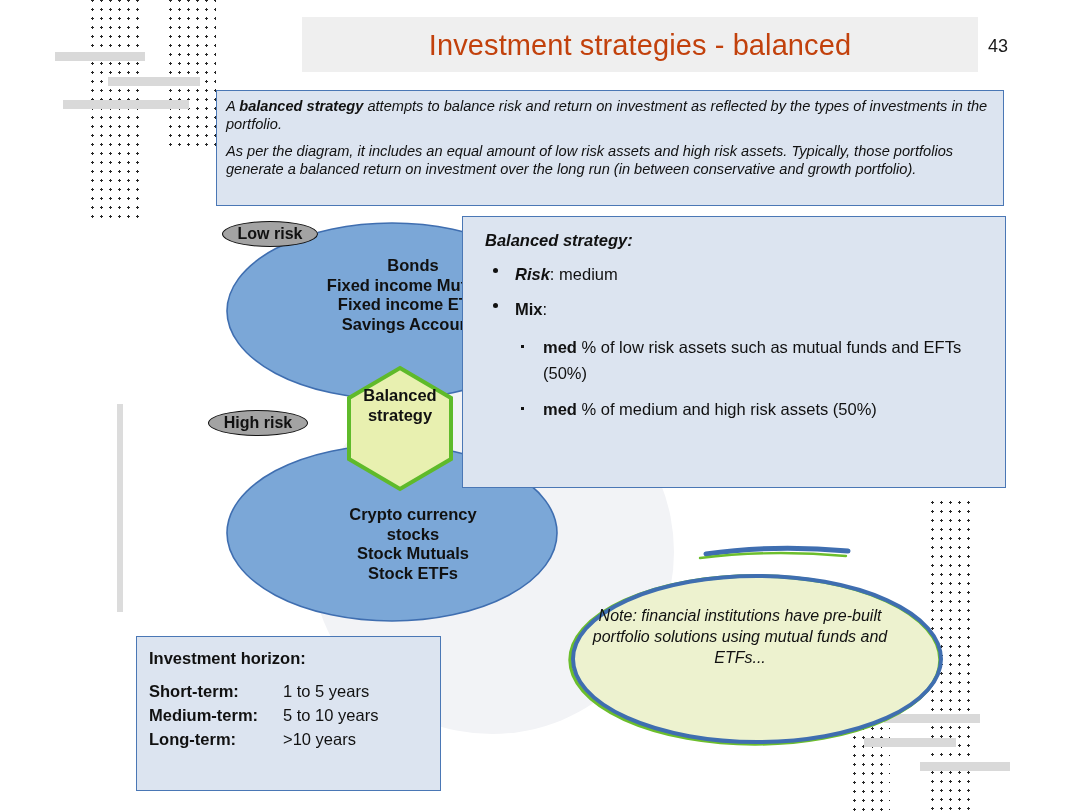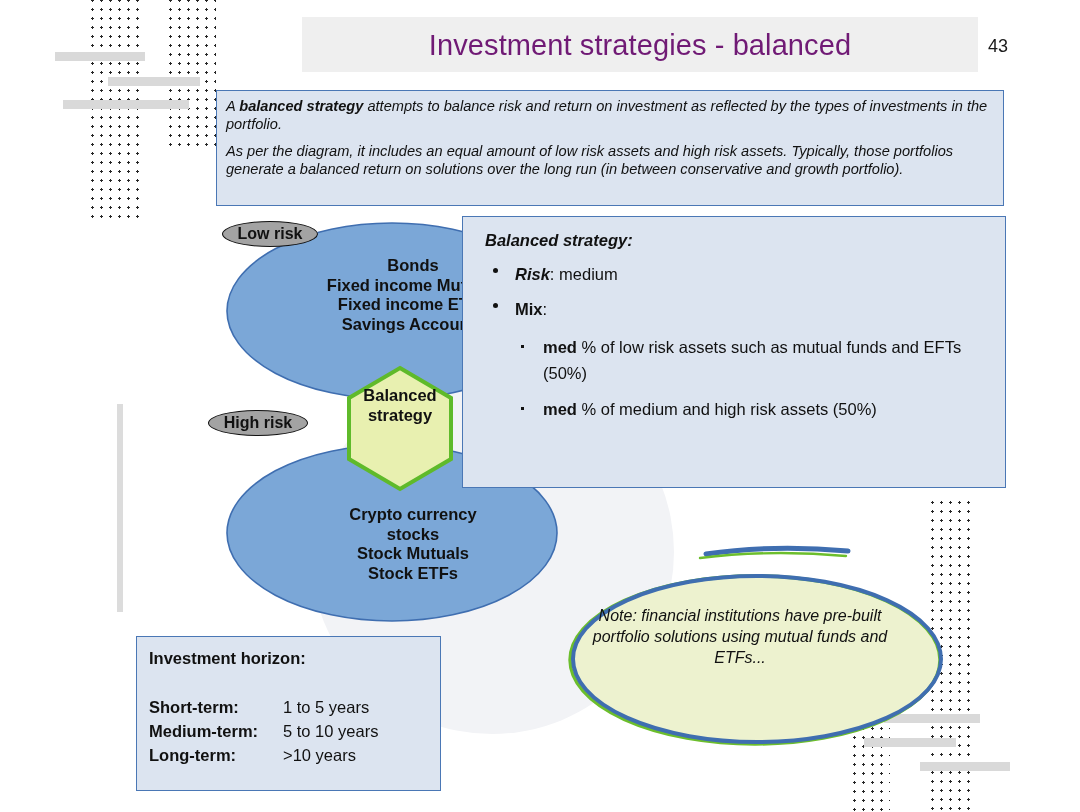--- a/index.html
+++ b/index.html
@@ -23,21 +23,21 @@
   .grayline{position:absolute;background:#dcdcdc;}
 
   
   .titlebar{
     position:absolute;left:302px;top:17px;width:676px;height:55px;
     background:#efefef;
   }
   .title-text{
     position:absolute;left:302px;top:23px;width:676px;height:45px;
     display:flex;align-items:center;justify-content:center;
-    font-size:29px;font-weight:400;color:#701a75;letter-spacing:.1px;
+    font-size:29px;font-weight:400;color:#c2410c;letter-spacing:.1px;
     white-space:nowrap;
   }
   .pagenum{
     position:absolute;left:988px;top:36px;
     font-size:18px;color:#1a1a1a;
   }
 
   
   .panel{
     position:absolute;
@@ -75,21 +75,21 @@
   }
   .bullet-l2::before{
     content:"";position:absolute;left:36px;top:11px;
     width:3px;height:3px;background:#111;
   }
   .bullet-l2 b{font-weight:bold;}
 
   
   .horizon{left:136px;top:636px;width:305px;height:155px;padding:12px 0 0 12px;}
   .horizon .h-title{font-weight:bold;font-size:16.5px;color:#111;}
-  .horizon table{margin-top:30px;border-collapse:collapse;}
+  .horizon table{margin-top:14px;border-collapse:collapse;}
   .horizon td{font-size:16.5px;color:#111;padding:0 0 5px 0;vertical-align:top;}
   .horizon td.k{font-weight:bold;width:130px;}
   .horizon td.v{padding-left:4px;}
 
   
   .diagram{position:absolute;left:0;top:0;width:1080px;height:812px;pointer-events:none;}
 
   
   .ell-text{
     position:absolute;text-align:center;font-weight:bold;color:#111;
@@ -138,21 +138,21 @@
   <div class="graybar" style="left:884px;top:714px;width:96px;height:9px;"></div>
   <div class="graybar" style="left:864px;top:738px;width:92px;height:9px;"></div>
   <div class="graybar" style="left:920px;top:762px;width:90px;height:9px;"></div>
 
   <div class="titlebar"></div>
   <div class="title-text">Investment strategies - balanced</div>
   <div class="pagenum">43</div>
 
   <div class="panel intro">
     <p><span>A </span><b>balanced strategy</b><span> attempts to balance risk and return on investment as reflected by the types of investments in the portfolio.</span></p>
-    <p>As per the diagram, it includes an equal amount of low risk assets and high risk assets. Typically, those portfolios generate a balanced return on solutions over the long run (in between conservative and growth portfolio).</p>
+    <p>As per the diagram, it includes an equal amount of low risk assets and high risk assets. Typically, those portfolios generate a balanced return on investment over the long run (in between conservative and growth portfolio).</p>
   </div>
 
   <svg class="diagram" viewBox="0 0 1080 812">
     <circle cx="492" cy="552" r="182" fill="#f2f3f6"></circle>
 
     <ellipse cx="392" cy="311" rx="165" ry="88" fill="#7ba7d7" stroke="#3f6eb0" stroke-width="1.6"></ellipse>
     <ellipse cx="392" cy="533" rx="165" ry="88" fill="#7ba7d7" stroke="#3f6eb0" stroke-width="1.6"></ellipse>
 
     <polygon points="400,368 451,398 451,459 400,489 349,459 349,398" fill="#e8f0b0" stroke="#5fba2a" stroke-width="4"></polygon>
 

